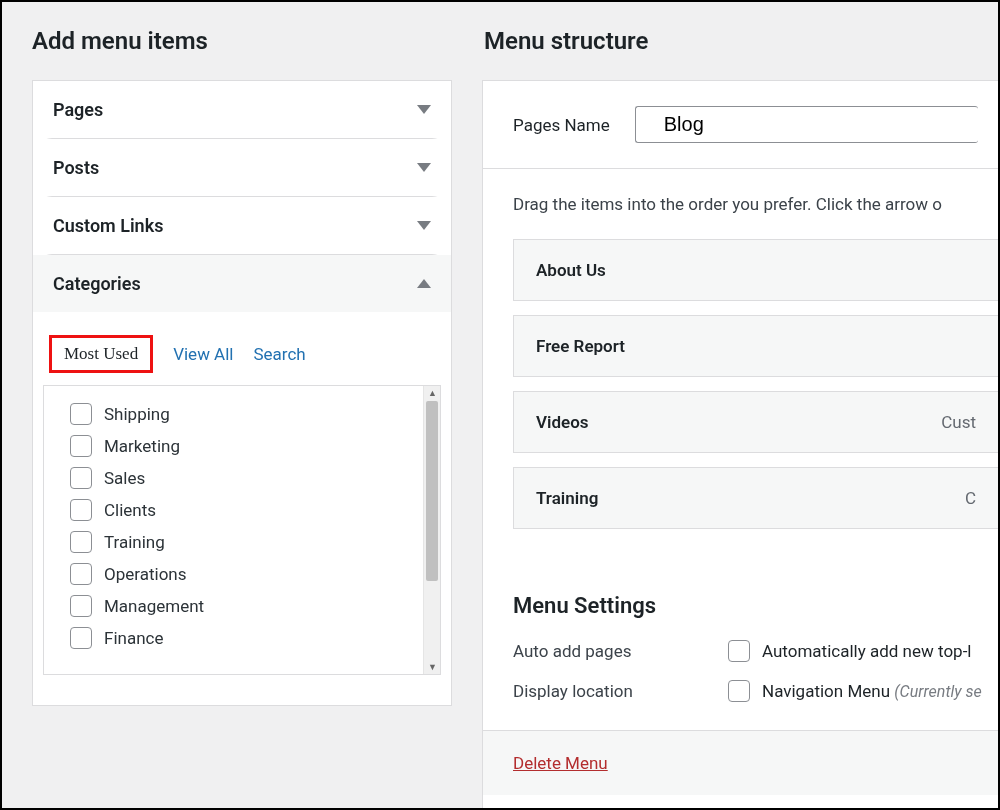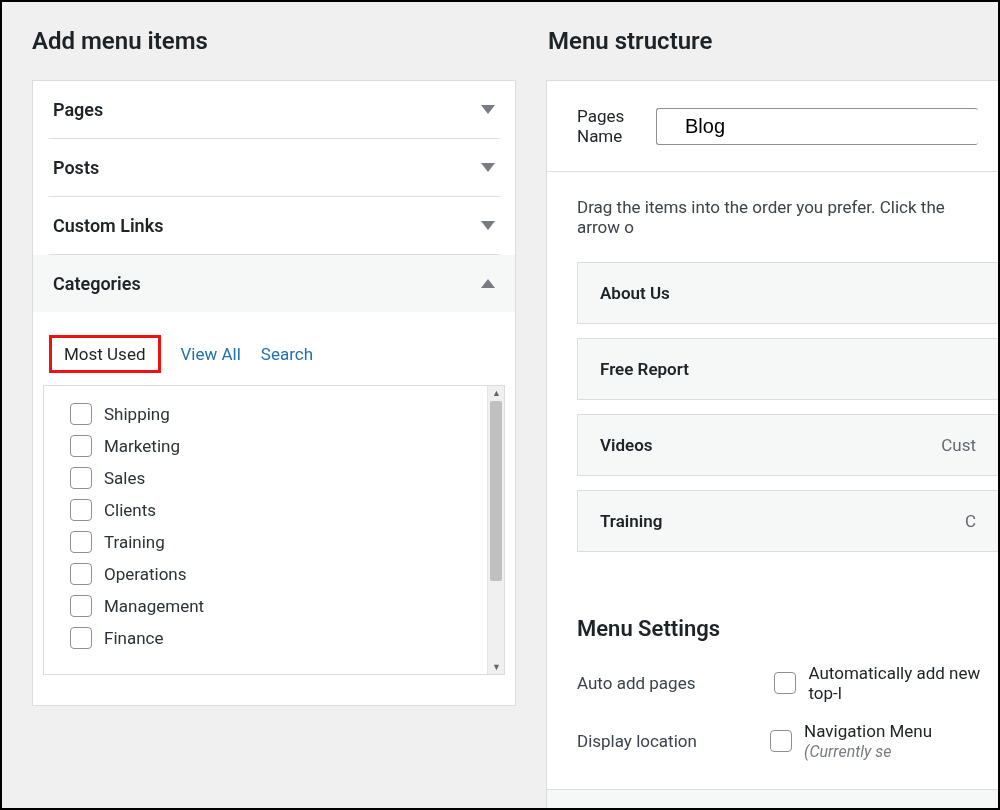--- a/index.html
+++ b/index.html
@@ -1,34 +1,34 @@
 <!DOCTYPE html>
 <html><head>
 <meta charset="utf-8">
 <style>
 * { box-sizing: border-box; margin: 0; padding: 0; }
 body { font-family: -apple-system, BlinkMacSystemFont, "Segoe UI", Roboto, sans-serif; background: #f0f0f1; color: #1d2327; width: 1000px; height: 810px; overflow: hidden; border: 2px solid #000; }
 .container { display: flex; height: 100%; }
-.left-panel { width: 544px; padding: 10px 30px 30px 30px; }
+.left-panel { width: 480px; padding: 10px 30px 30px 30px; }
 .right-panel { flex: 1; padding: 10px 0 0 0; }
 h3.section-title { font-size: 24px; font-weight: 600; margin: 15px 0 25px 0; }
 .accordion { border: 1px solid #dcdcde; background: #fff; }
 .accordion-item { border-bottom: 1px solid #dcdcde; border-radius: 19px; }
 .accordion-item:last-child { border-bottom: none; }
 .acc-header { display: flex; justify-content: space-between; align-items: center; padding: 18px 20px; cursor: pointer; background: #fff; }
 .acc-header.open { background: #f6f7f7; }
 .acc-header-title { font-weight: 600; font-size: 18px; }
 .caret { width: 0; height: 0; border-left: 7px solid transparent; border-right: 7px solid transparent; }
 .caret.down { border-top: 9px solid #787c82; }
 .caret.up { border-bottom: 9px solid #787c82; }
 .acc-body { padding: 5px 10px 15px 10px; }
 .tabs { display: flex; gap: 20px; margin: 18px 10px 0 6px; align-items: center; }
 .tab { font-size: 17px; color: #2271b1; cursor: pointer; }
 .tab.active { color: #1d2327; padding: 7px 12px; border: 1px solid #2271b1; }
-.tab.highlight-box { border: 3px solid #e11; padding: 6px 12px; }
+.tab.highlight-box { border: 3px solid #e11; padding: 6px 12px; font-family: Liberation Serif, serif; }
 .items-box { border: 1px solid #dcdcde; margin: 12px 0 15px 0; height: 290px; position: relative; display: flex; }
 .items-list { flex: 1; overflow-y: auto; padding: 12px 12px 12px 20px; }
 .item-row { display: flex; align-items: center; gap: 12px; padding: 5px 6px; }
 .cb { width: 22px; height: 22px; border: 1px solid #8c8f94; border-radius: 4px; background: #fff; flex-shrink: 0; }
 .item-label { font-size: 17px; color: #2c3338; }
 .scrollbar-track { width: 17px; background: #f0f0f0; position: relative; border-left: 1px solid #e5e5e5; }
 .scrollbar-thumb { position: absolute; left: 2px; right: 2px; top: 15px; height: 180px; background: #c0c0c0; border-radius: 2px; }
 .scroll-arrow { position: absolute; left: 4px; font-size: 9px; color: #666; }
 .footer-row { display: flex; justify-content: space-between; align-items: center; padding: 0 10px 5px 10px; }
 .select-all { display: flex; align-items: center; gap: 12px; font-size: 17px; }

